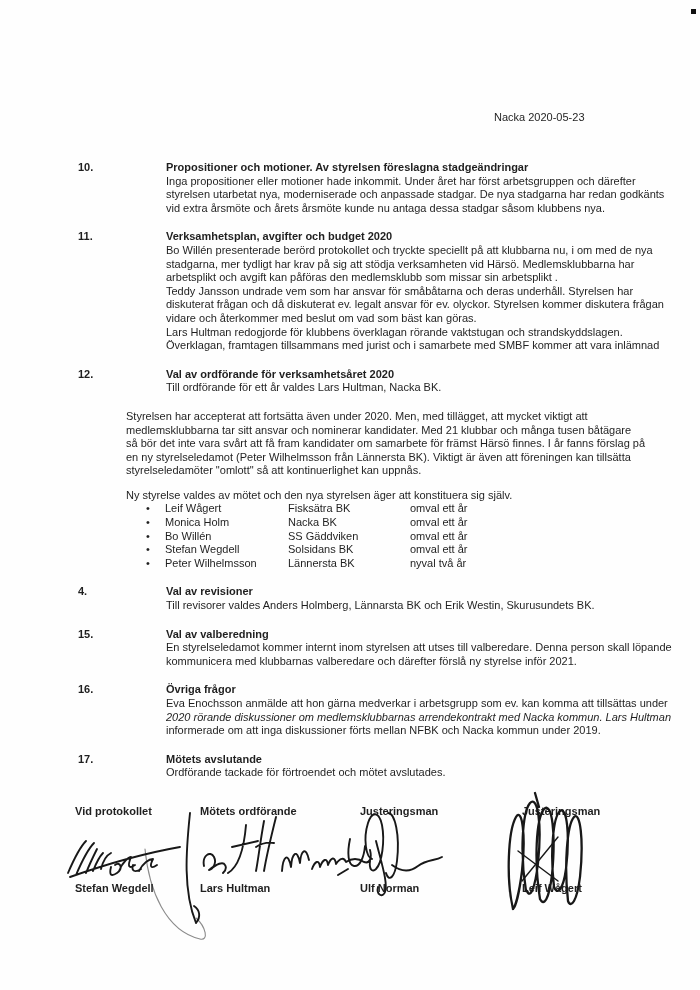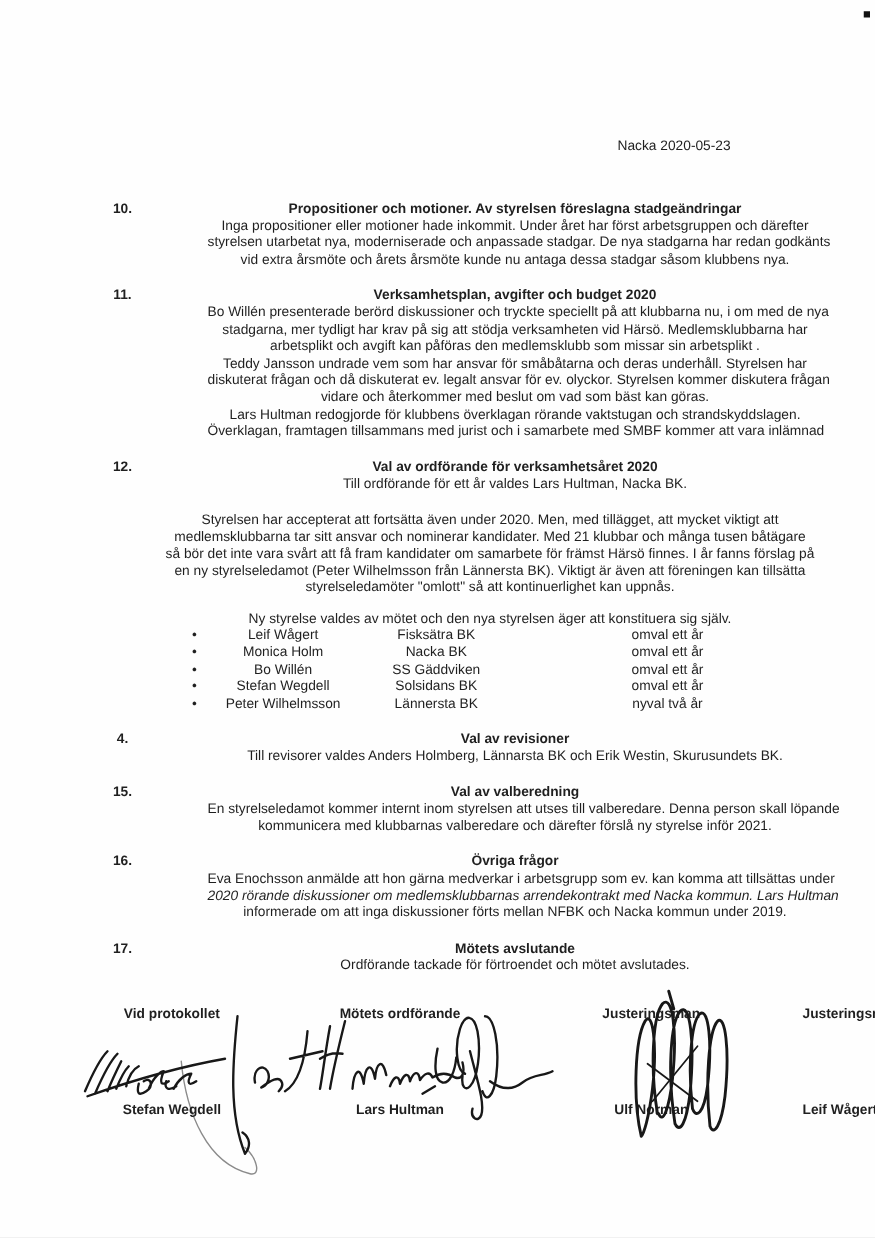--- a/index.html
+++ b/index.html
@@ -6,37 +6,36 @@
   .page {
     position:relative;
     width:700px; height:990px;
     margin:0 auto;
     background:#fefefe;
     font-family:"Liberation Sans", sans-serif;
     font-size:11px;
     line-height:13.6px;
     color:#1f1f1f;
     overflow:hidden;
-    text-align:center;
   }
   .scan-speck { position:absolute; left:691px; top:9px; width:5px; height:5px; background:#111; }
   .doc-date { position:absolute; left:494px; top:111px; white-space:nowrap; }
   .content { position:absolute; left:78px; top:161px; width:580px; }
   .section { display:flex; margin-bottom:15px; }
   .sec-num { width:40px; flex:none; font-weight:bold; }
   .sec-body { flex:1; min-width:0;margin-left:48px; }
   .sec-title { font-weight:bold; white-space:nowrap; }
   .line { white-space:nowrap; }
   .italic { font-style:italic; }
   .board-intro { margin-top:11px; white-space:nowrap; }
   .member-row { display:grid; grid-template-columns:19px 123px 122px auto; padding-left:20px; }
   .member-row span { white-space:nowrap; }
 
   .sigblock { position:relative; left:-3px; height:165px; margin-top:25px; }
-  .sig-grid { display:grid; grid-template-columns:125px 160px 162px 1fr;gap:40px; }
+  .sig-grid { display:grid; grid-template-columns:125px 160px 162px 1fr; }
   .sig-grid div { font-weight:bold; white-space:nowrap; }
   .sig-names { position:absolute; left:0; right:0; top:77px; }
   .sig-ink { position:absolute; left:-9px; top:-14px; pointer-events:none; }
 </style>
 </head>
 <body>
 
 <div class="page">
 
   <div class="scan-speck"></div>
@@ -52,21 +51,21 @@
         <div class="line">Inga propositioner eller motioner hade inkommit. Under året har först arbetsgruppen och därefter</div>
         <div class="line">styrelsen utarbetat nya, moderniserade och anpassade stadgar. De nya stadgarna har redan godkänts</div>
         <div class="line">vid extra årsmöte och årets årsmöte kunde nu antaga dessa stadgar såsom klubbens nya.</div>
       </div>
     </div>
 
     <div class="section">
       <div class="sec-num">11.</div>
       <div class="sec-body">
         <div class="sec-title">Verksamhetsplan, avgifter och budget 2020</div>
-        <div class="line">Bo Willén presenterade berörd diskussioner och tryckte speciellt på att klubbarna nu, i om med de nya</div>
+        <div class="line">Bo Willén presenterade berörd protokollet och tryckte speciellt på att klubbarna nu, i om med de nya</div>
         <div class="line">stadgarna, mer tydligt har krav på sig att stödja verksamheten vid Härsö. Medlemsklubbarna har</div>
         <div class="line">arbetsplikt och avgift kan påföras den medlemsklubb som missar sin arbetsplikt .</div>
         <div class="line">Teddy Jansson undrade vem som har ansvar för småbåtarna och deras underhåll. Styrelsen har</div>
         <div class="line">diskuterat frågan och då diskuterat ev. legalt ansvar för ev. olyckor. Styrelsen kommer diskutera frågan</div>
         <div class="line">vidare och återkommer med beslut om vad som bäst kan göras.</div>
         <div class="line">Lars Hultman redogjorde för klubbens överklagan rörande vaktstugan och strandskyddslagen.</div>
         <div class="line">Överklagan, framtagen tillsammans med jurist och i samarbete med SMBF kommer att vara inlämnad</div>
       </div>
     </div>
 

